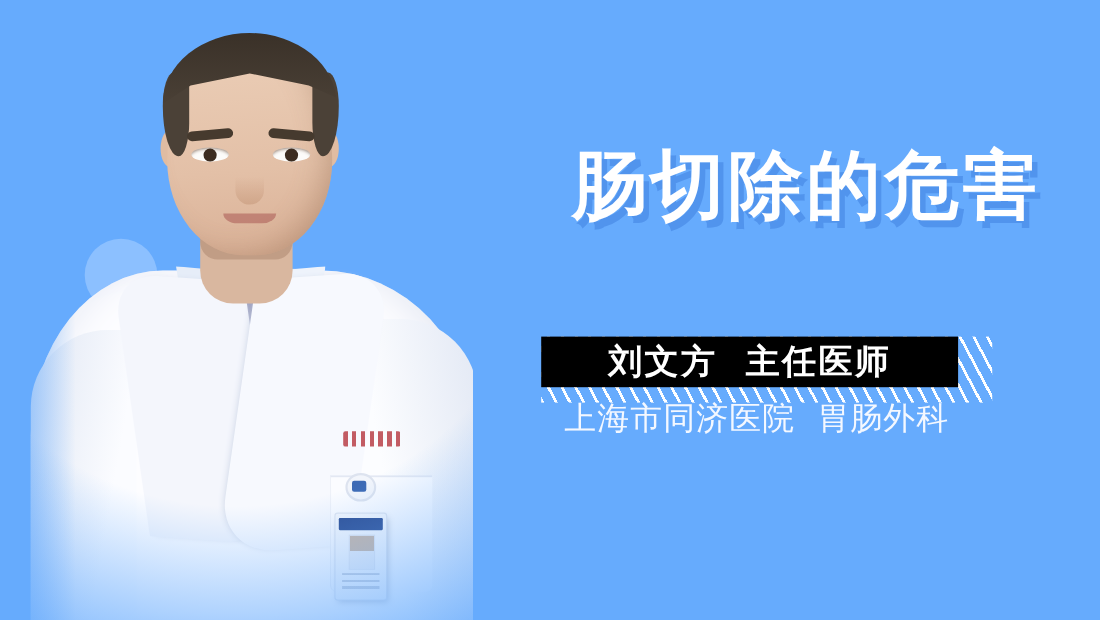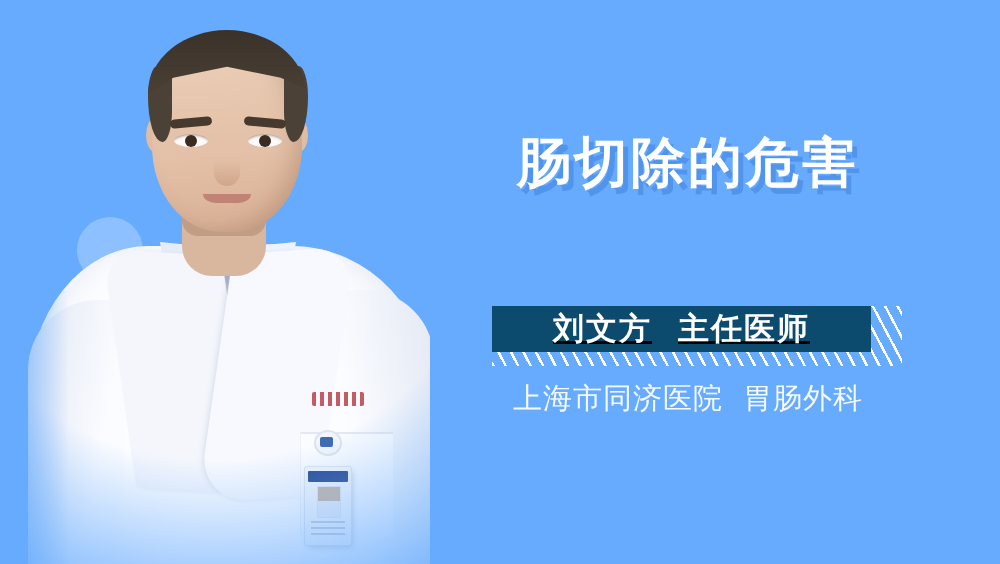--- a/index.html
+++ b/index.html
@@ -353,22 +353,22 @@
       linear-gradient(90deg, rgba(102,171,253,.9) 0%, rgba(102,171,253,0) 16%);
     pointer-events: none;
   }
 
   
   .title {
     position: absolute;
     left: 430px;
     top: 136px;
     width: 516px;
-    text-align: center;
-    font-size: 54px;
+    text-align: right;
+    font-size: 68px;
     line-height: 1;
     font-weight: bold;
     color: #ffffff;
     letter-spacing: 3px;
     text-shadow: 5px 6px 0 rgba(48,110,210,.38);
     white-space: nowrap;
   }
 
   .banner-wrap {
     position: absolute;
@@ -387,39 +387,39 @@
         62deg,
         #ffffff 0 2.5px,
         rgba(255,255,255,0) 2.5px 11px);
   }
   .banner {
     position: absolute;
     left: 0;
     top: 0;
     width: 379px;
     height: 46px;
-    background: #0c4a6e;
+    background: #000000;
     display: flex;
     align-items: center;
     justify-content: center;
     text-decoration: underline;
   }
   .banner-text {
     font-size: 31px;
     font-weight: bold;
     color: #ffffff;
     letter-spacing: 2px;
     white-space: nowrap;
   }
   .banner-text .gap { display: inline-block; width: 26px; }
 
   .hospital {
     position: absolute;
     left: 430px;
-    top: 379px;
+    top: 361px;
     width: 516px;
     text-align: center;
     font-size: 29px;
     color: #f4f8ff;
     letter-spacing: 1px;
     white-space: nowrap;
   }
   .hospital .gap { display: inline-block; width: 20px; }
 
   

